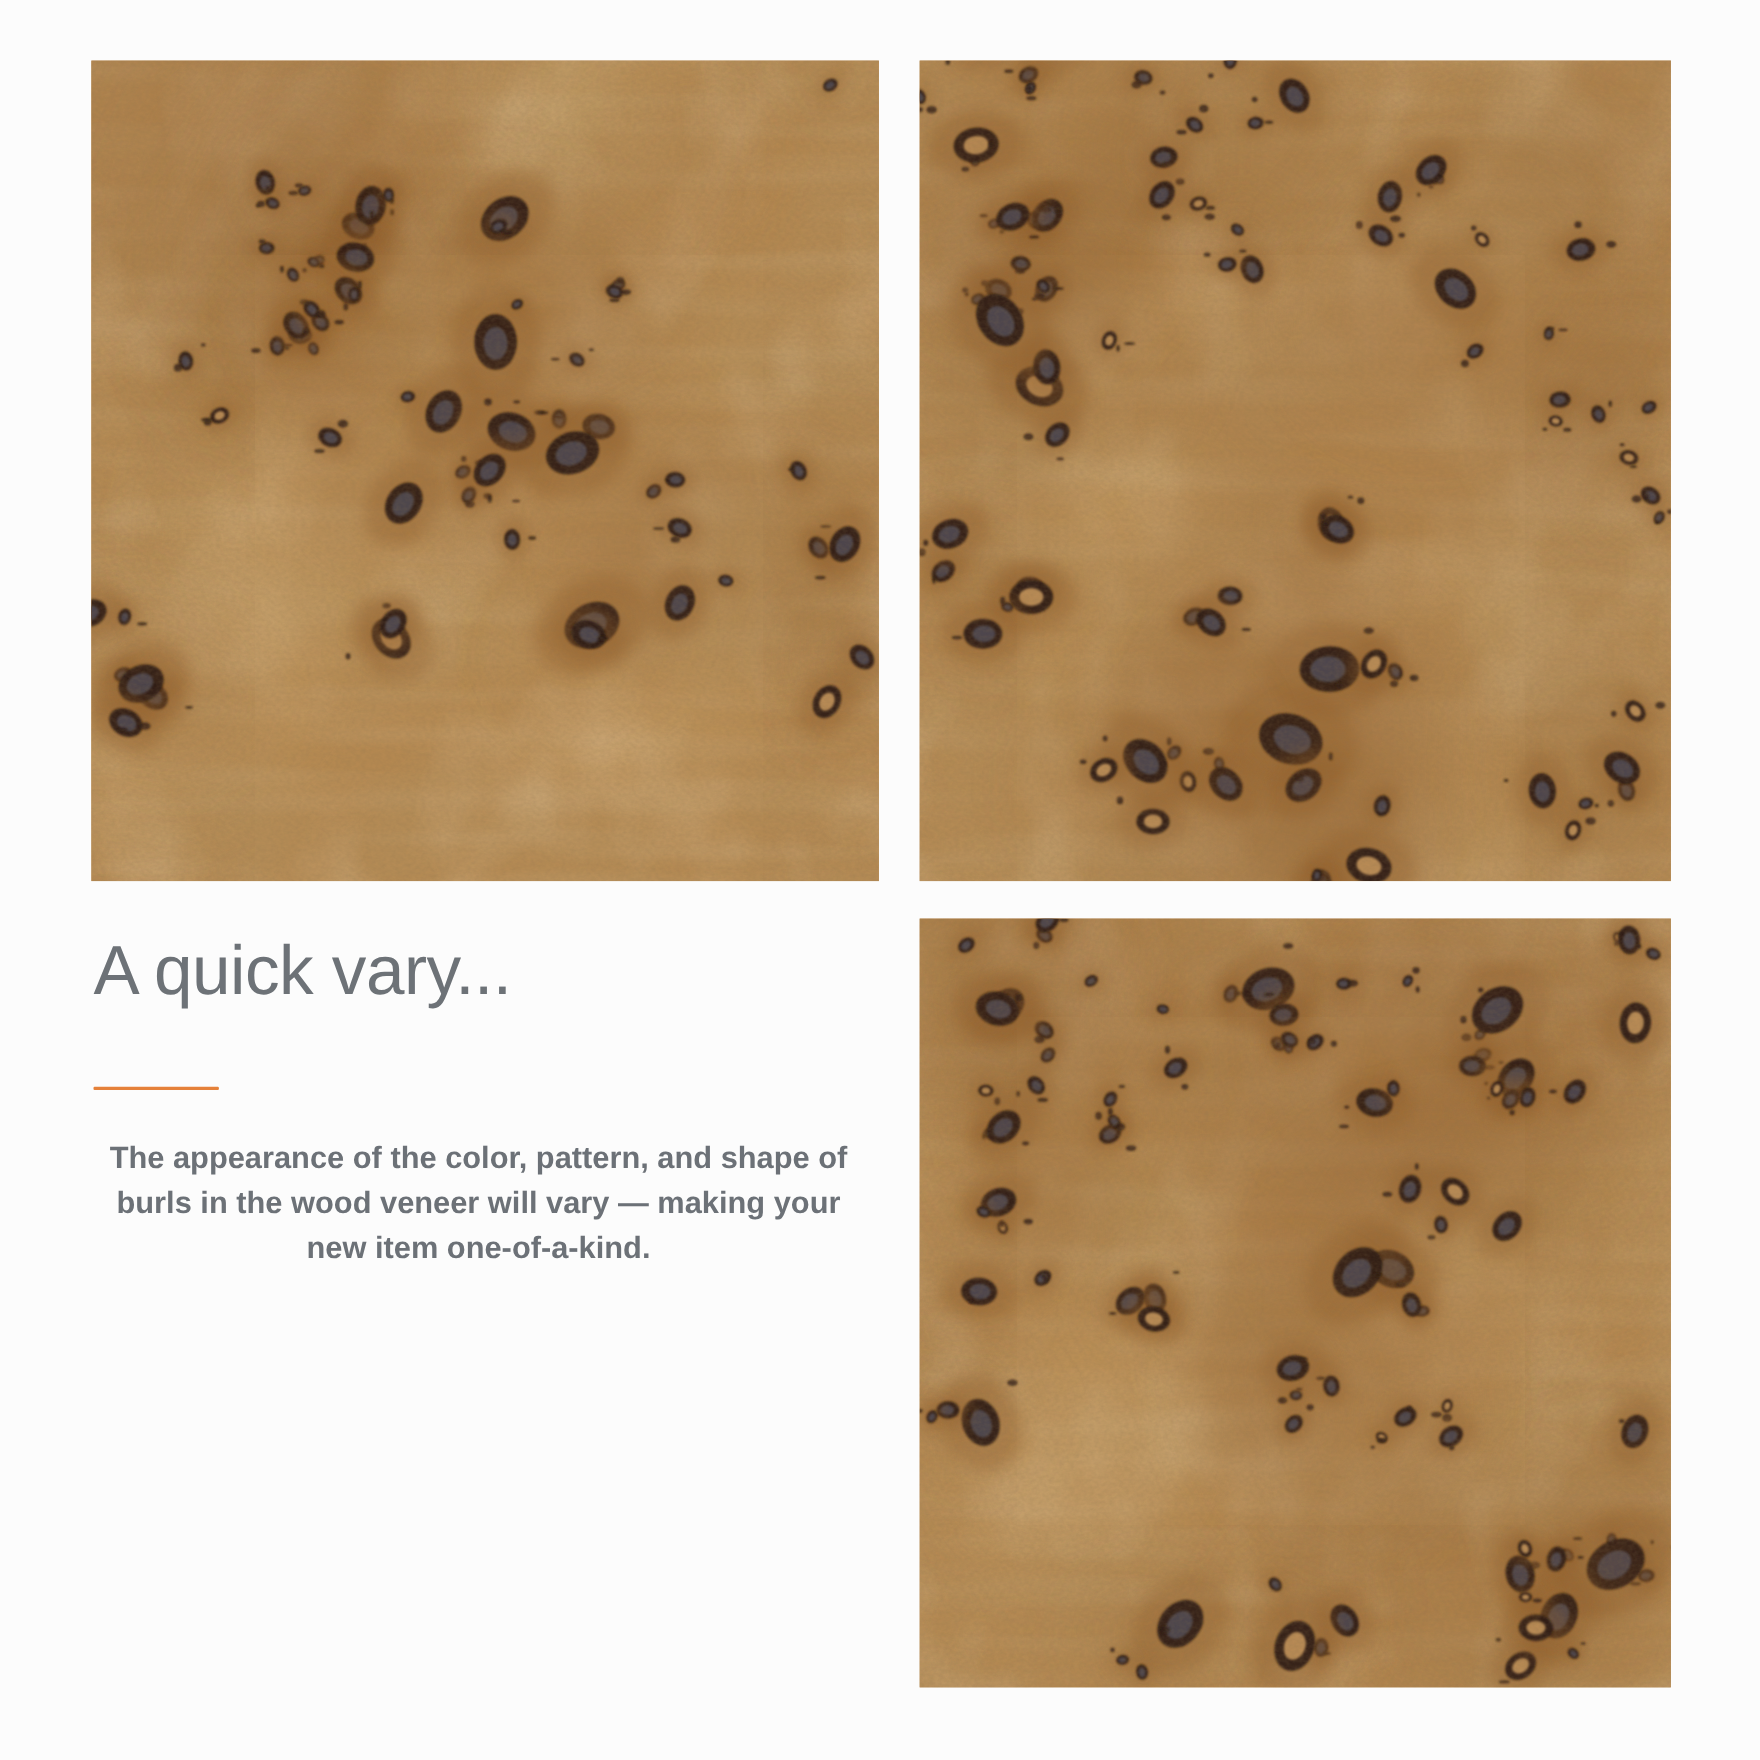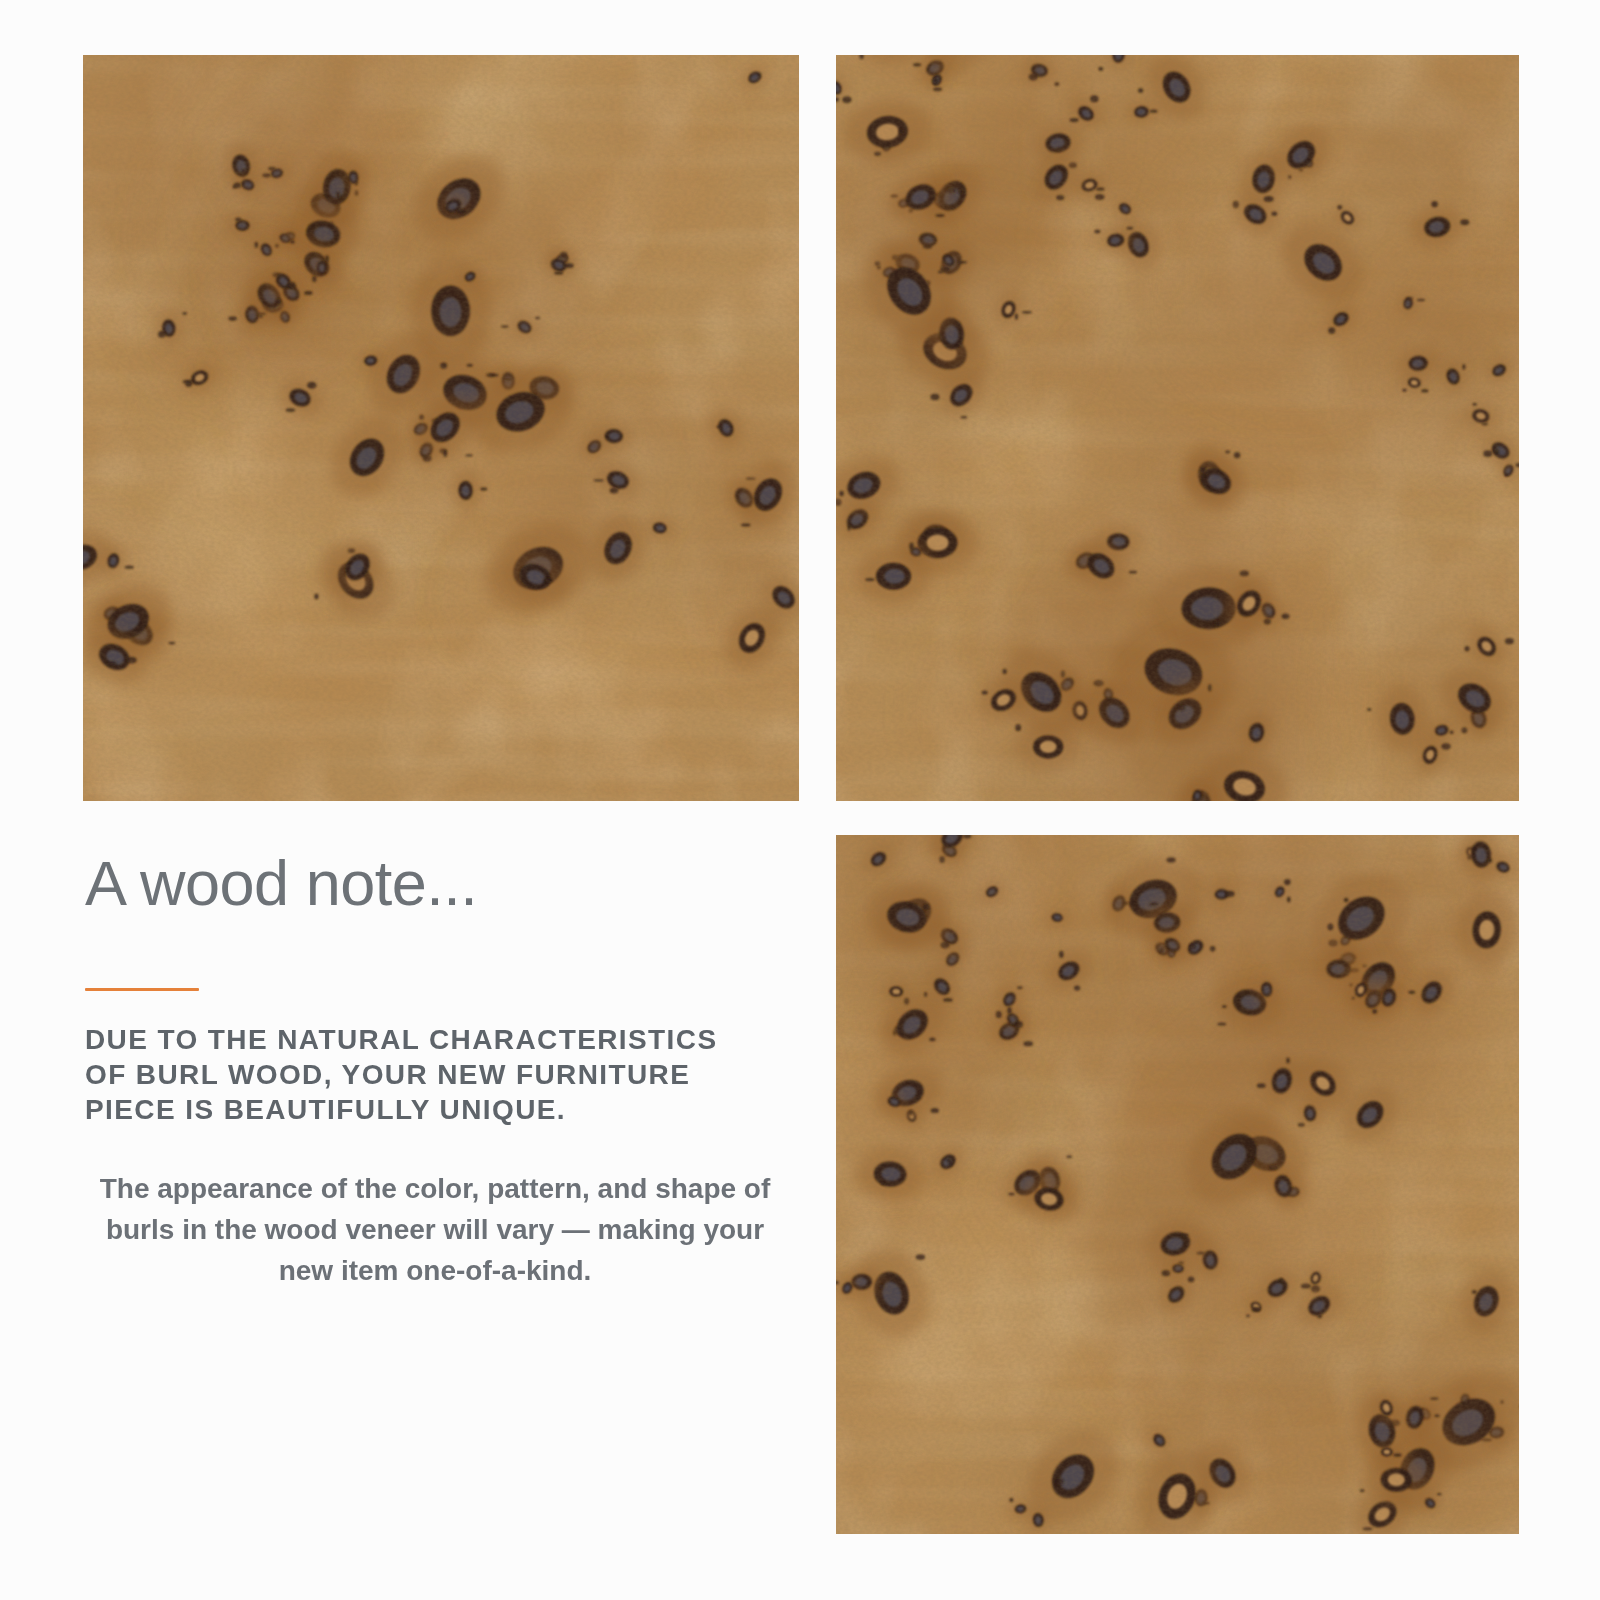--- a/index.html
+++ b/index.html
@@ -1198,23 +1198,20 @@
         <ellipse cx="238.17781553551708" cy="641.1548059694699" rx="14.153099099430063" ry="10.293162981403682" fill="#514c52" opacity="0.9" filter="url(#wt2b1)" transform="rotate(130.8 236.9 641.2)"></ellipse>
         <ellipse cx="222.94560297708438" cy="646.5767232633635" rx="4.714209405891598" ry="3.3091089852619917" fill="#2d1f12" opacity="0.75" filter="url(#wt2b1)"></ellipse>
         <ellipse cx="202.21310363666478" cy="684.9559909023674" rx="15.016221746963932" ry="11.26216631022295" fill="#925f2b" opacity="0.38" filter="url(#wt2b7)" transform="rotate(81.7 202.2 685.0)"></ellipse>
         <ellipse cx="202.21310363666478" cy="684.9559909023674" rx="7.00757014858317" ry="5.380812792662076" fill="#2d1f12" opacity="0.92" filter="url(#wt2b1)" transform="rotate(81.7 202.2 685.0)"></ellipse>
         <ellipse cx="202.5885091803389" cy="684.9559909023674" rx="4.129460980415082" ry="3.0032443493927867" fill="#514c52" opacity="0.9" filter="url(#wt2b1)" transform="rotate(81.7 202.2 685.0)"></ellipse>
         <rect x="0" y="0" width="683" height="699" filter="url(#wt2gr)" opacity="0.5"></rect>
       </svg>
   </div>
 
   <div class="note">
-    <h2>A wood note...</h2>
+    <h2>A quick vary...</h2>
     <div class="divider"></div>
-    <h3>DUE TO THE NATURAL CHARACTERISTICS
-OF BURL WOOD, YOUR NEW FURNITURE
-PIECE IS BEAUTIFULLY UNIQUE.</h3>
     <p>The appearance of the color, pattern, and shape of
 burls in the wood veneer will vary — making your
 new item one-of-a-kind.</p>
   </div>
 
 </div>
 
 </body></html>

